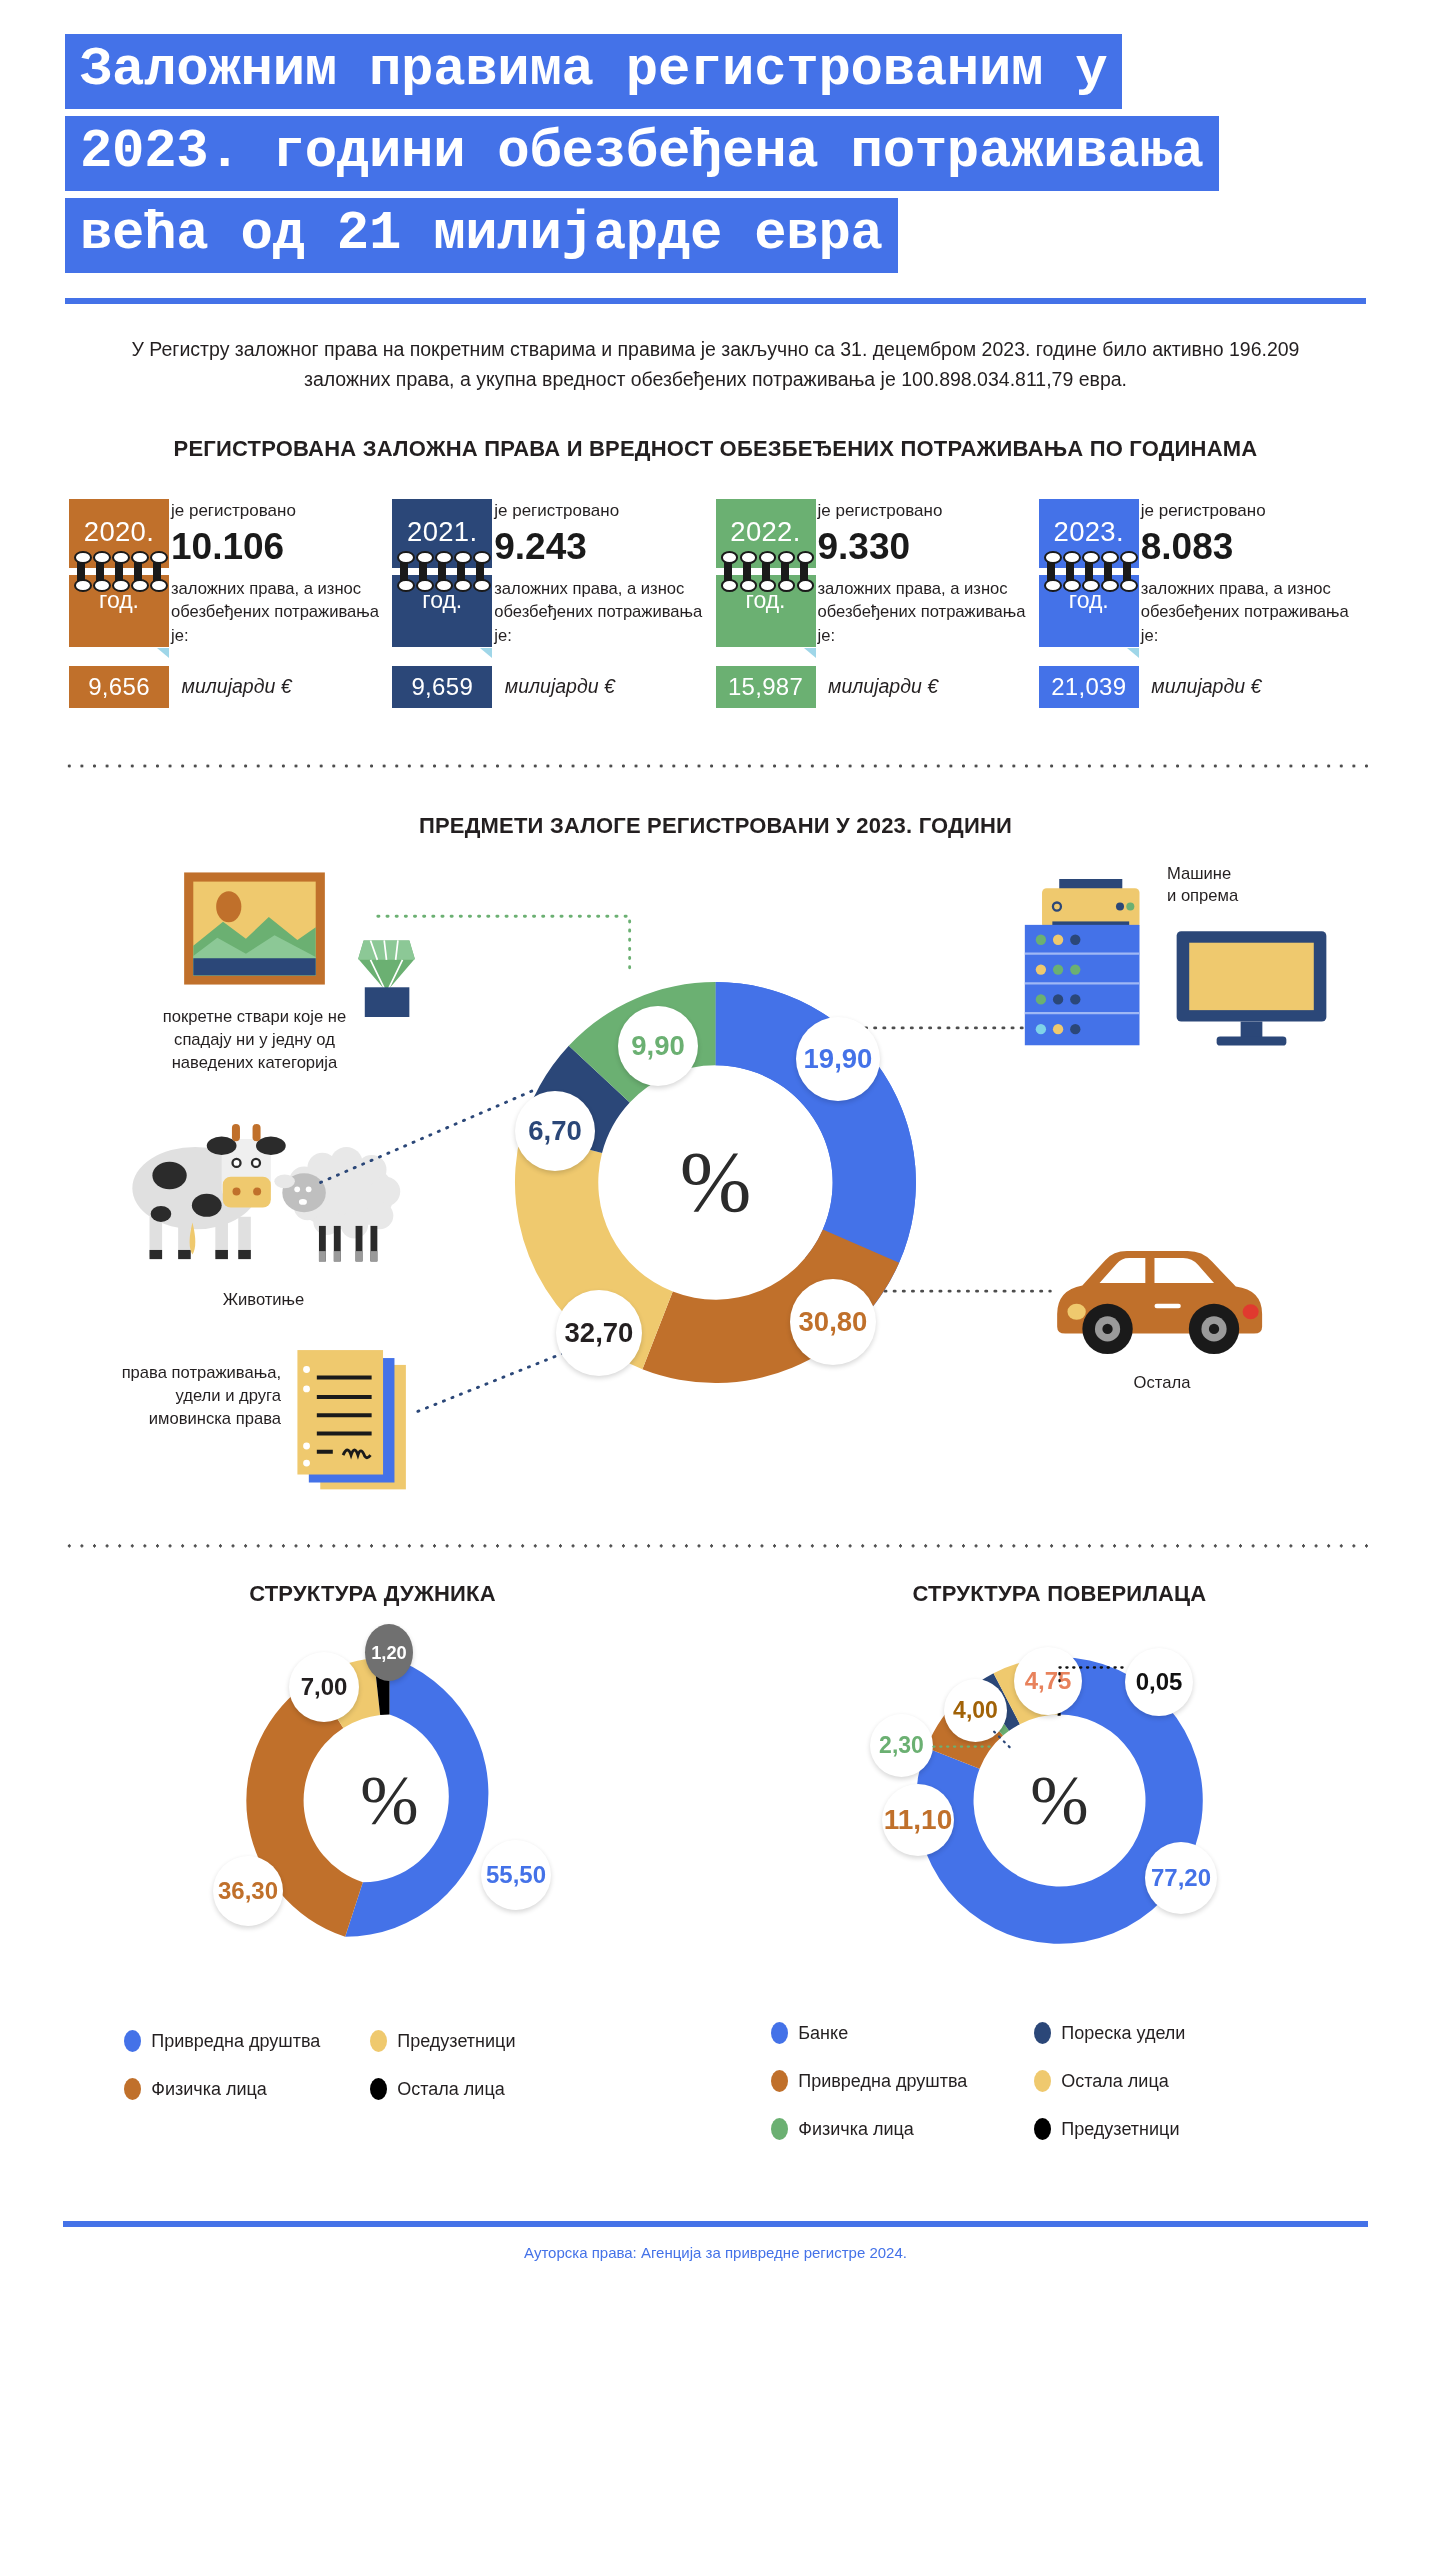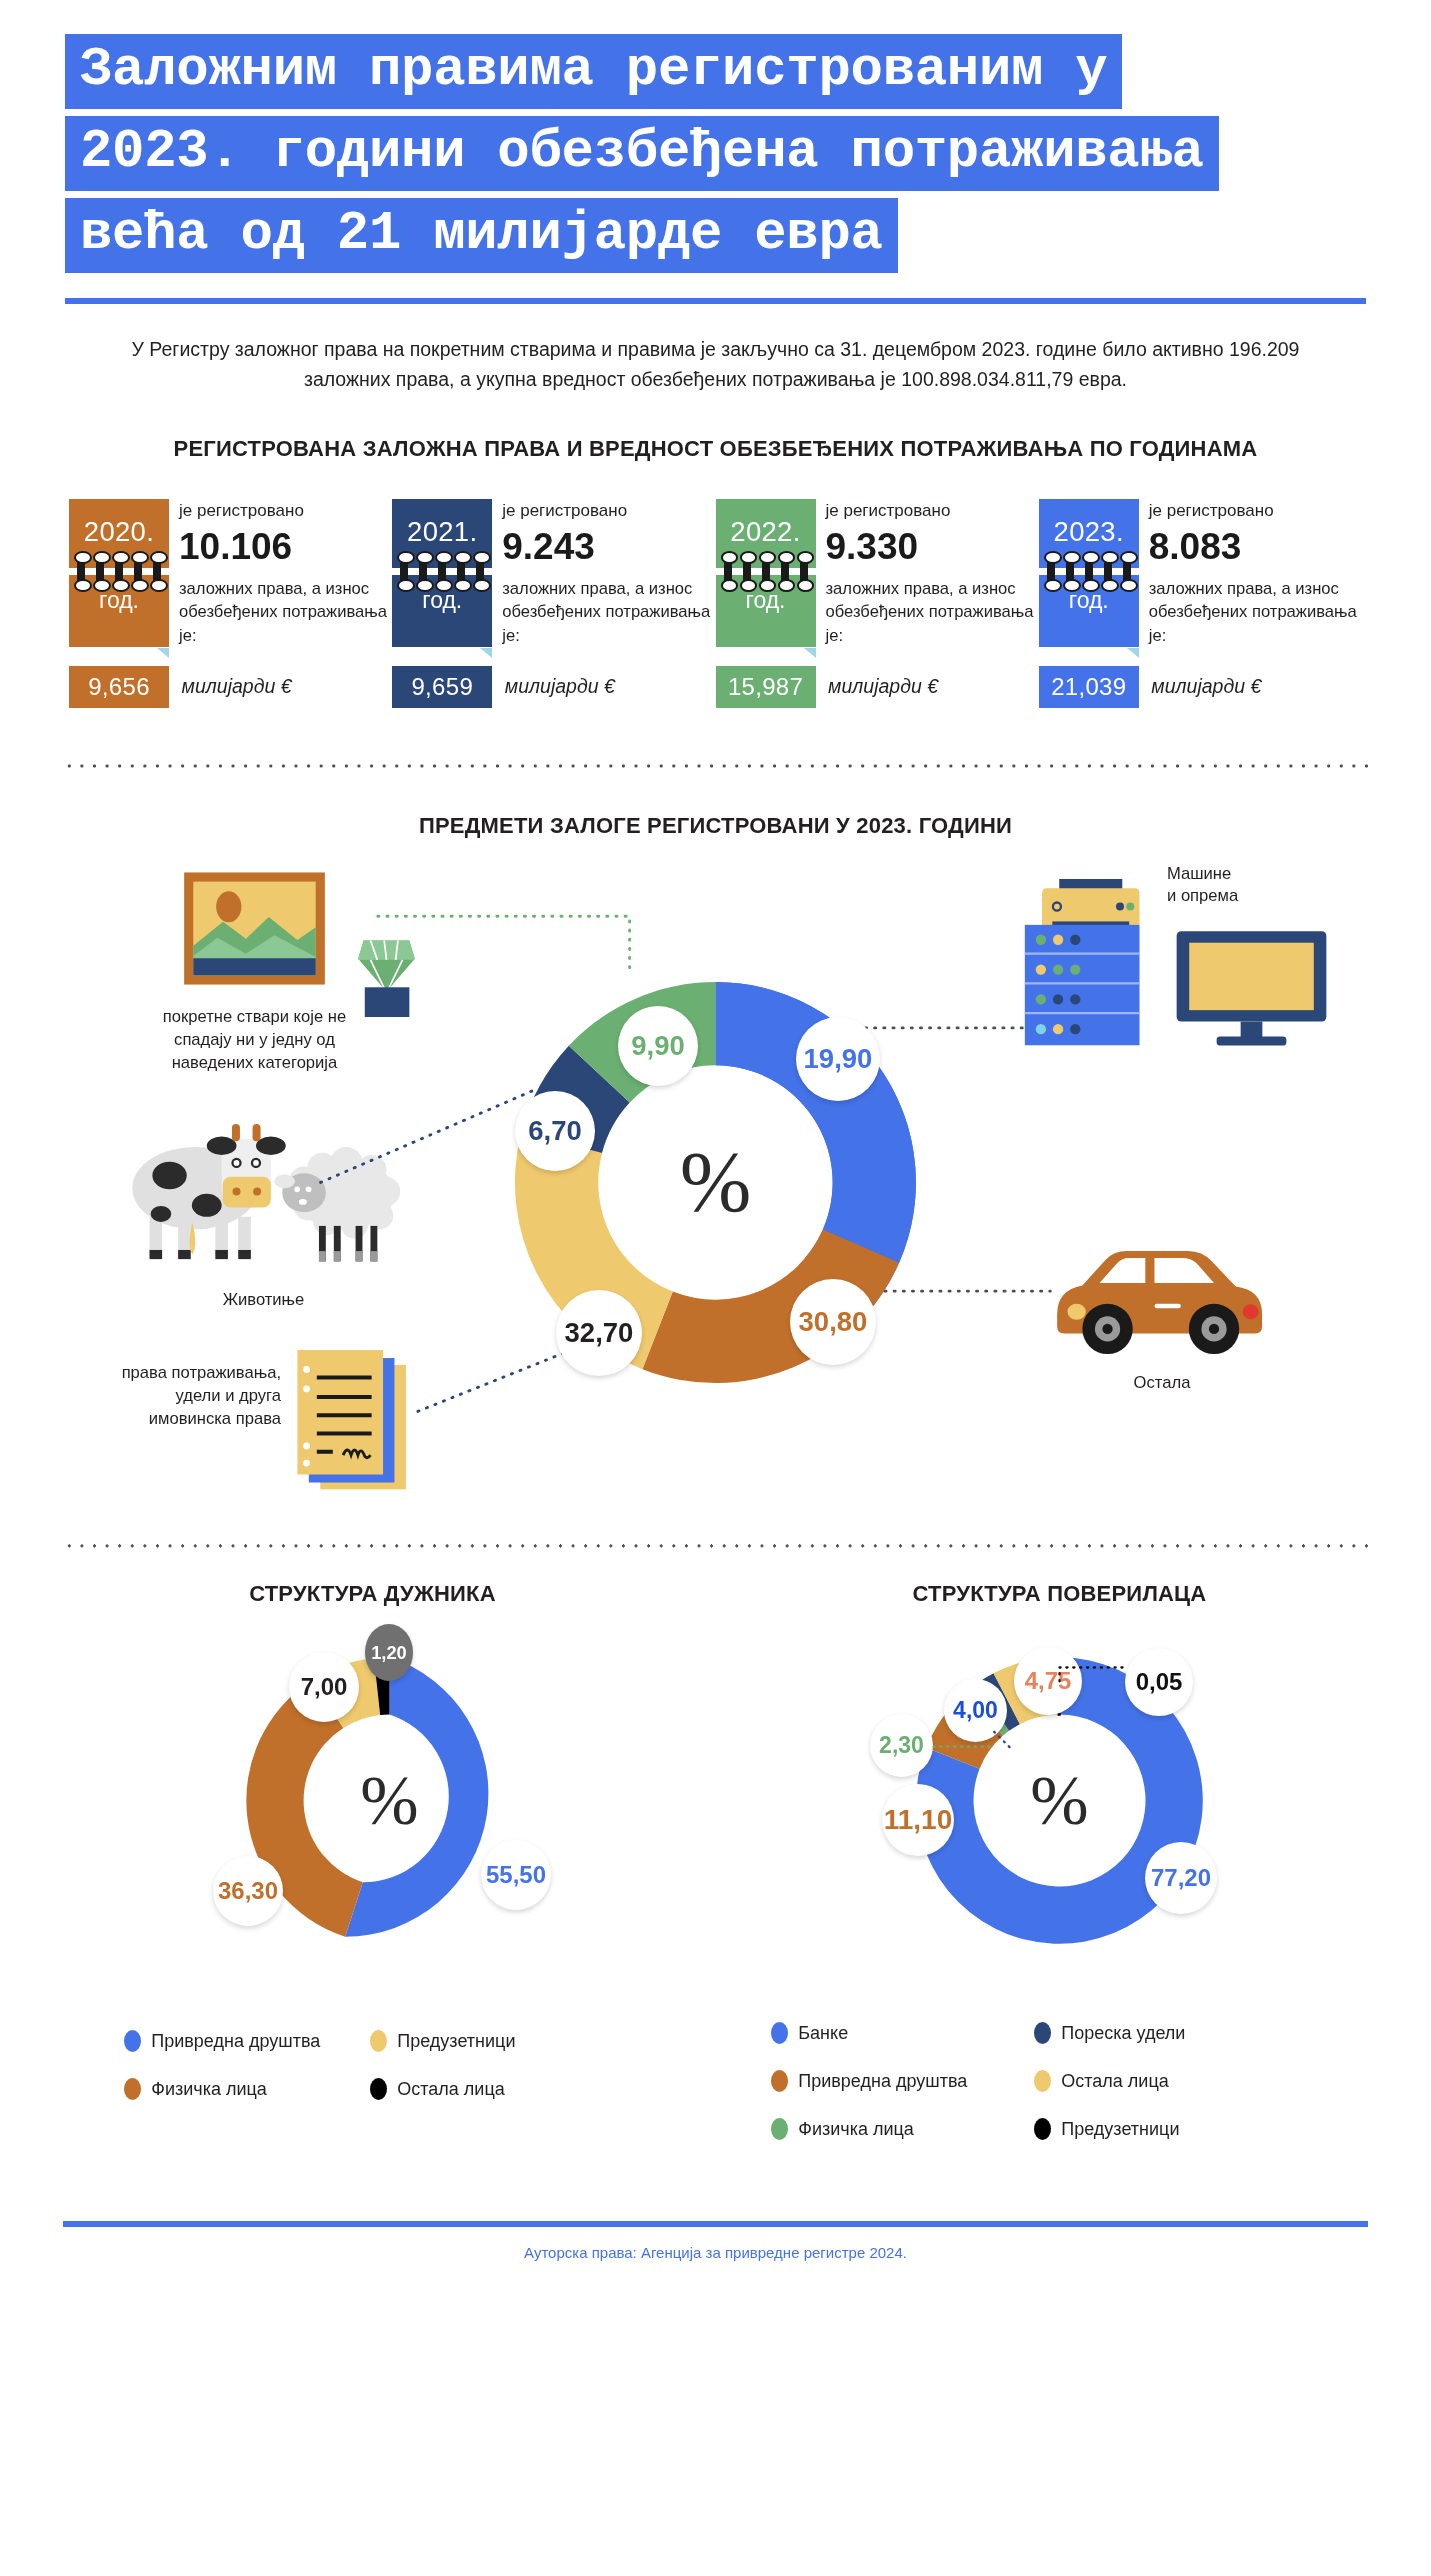--- a/index.html
+++ b/index.html
@@ -84,21 +84,21 @@
   .cal .ring::after  { bottom:-5.7px; }
   .cal .cal-god {
     position:absolute; left:0; right:0; bottom: 33px;
     text-align:center; color:#fff; font-size: 23px;
   }
   .cal .corner {
     position:absolute; right:0; bottom:-10.3px;
     width:0; height:0; border-left: 12.6px solid transparent;
     border-top: 10.3px solid #9fd6e8;
   }
-  .year-text { padding-left: 10px; padding-top: 1.1px; }
+  .year-text { padding-left: 2px; padding-top: 1.1px; }
   .yt-small { font-size: 17px; color:#231f20; line-height:1.35; }
   .yt-big { font-size: 37px; font-weight: 700; margin: 2.3px 0 9.2px 0; color:#1a1a1a; }
   .yt-lines { font-size: 16.6px; line-height: 1.42; color:#231f20; }
   .year-bottom { display:flex; align-items:center; margin-top: 18.3px; }
   .amount-box {
     width: 100px; height: 42px; display:flex; align-items:center; justify-content:center;
     color:#fff; font-size: 24px; letter-spacing:0.3px; flex:0 0 100px;
   }
   .amount-unit { font-size: 19.5px; font-style: italic; padding-left: 12.6px; }
 
@@ -524,21 +524,21 @@
         <path d="M-115.1,-221.9 A250,250 0 0,1 -2.2,-250 L-1.3,-150 A150,150 0 0,0 -69.1,-133.1 Z" fill="#EFC96E"></path>
 
         <path d="M-2.2,-250 A250,250 0 0,1 0,-250 L0,-150 A150,150 0 0,0 -1.3,-150 Z" fill="#000000" stroke="#000000" stroke-width="4"></path>
       </g>
     </svg>
     <div class="pct-center" style="font-size:70px;">%</div>
 
     <div class="bubble" style="left:246px; top:202px; width:72px; height:72px; font-size:24px; color:#4472E8;">77,20</div>
     <div class="bubble" style="left:-17px; top:144px; width:72px; height:72px; font-size:28px; color:#C0702B;">11,10</div>
     <div class="bubble" style="left:-29px; top:74px; width:63px; height:63px; font-size:23px; color:#6BB072;">2,30</div>
-    <div class="bubble" style="left:45px; top:39px; width:63px; height:63px; font-size:23px; color:#1d4ed8;">4,00</div>
+    <div class="bubble" style="left:45px; top:39px; width:63px; height:63px; font-size:23px; color:#a16207;">4,00</div>
     <div class="bubble" style="left:115px; top:6.9px; width:68px; height:68px; font-size:24px; color:#E8825C;">4,75</div>
     <div class="bubble" style="left:226px; top:8px; width:68px; height:68px; font-size:24px; color:#111111;">0,05</div>
 
     <svg class="art" style="left:0; top:0;" width="321" height="321" viewBox="0 0 560 560">
       <polyline points="280,72 280,48 396,48" fill="none" stroke="#111" stroke-width="4" stroke-dasharray="2 10" stroke-linecap="round"></polyline>
       <polyline points="60,186 168,186" fill="none" stroke="#6BB072" stroke-width="4" stroke-dasharray="2 10" stroke-linecap="round"></polyline>
       <polyline points="166,160 196,190" fill="none" stroke="#2B4778" stroke-width="4" stroke-dasharray="2 10" stroke-linecap="round"></polyline>
     </svg>
   </div>
 

